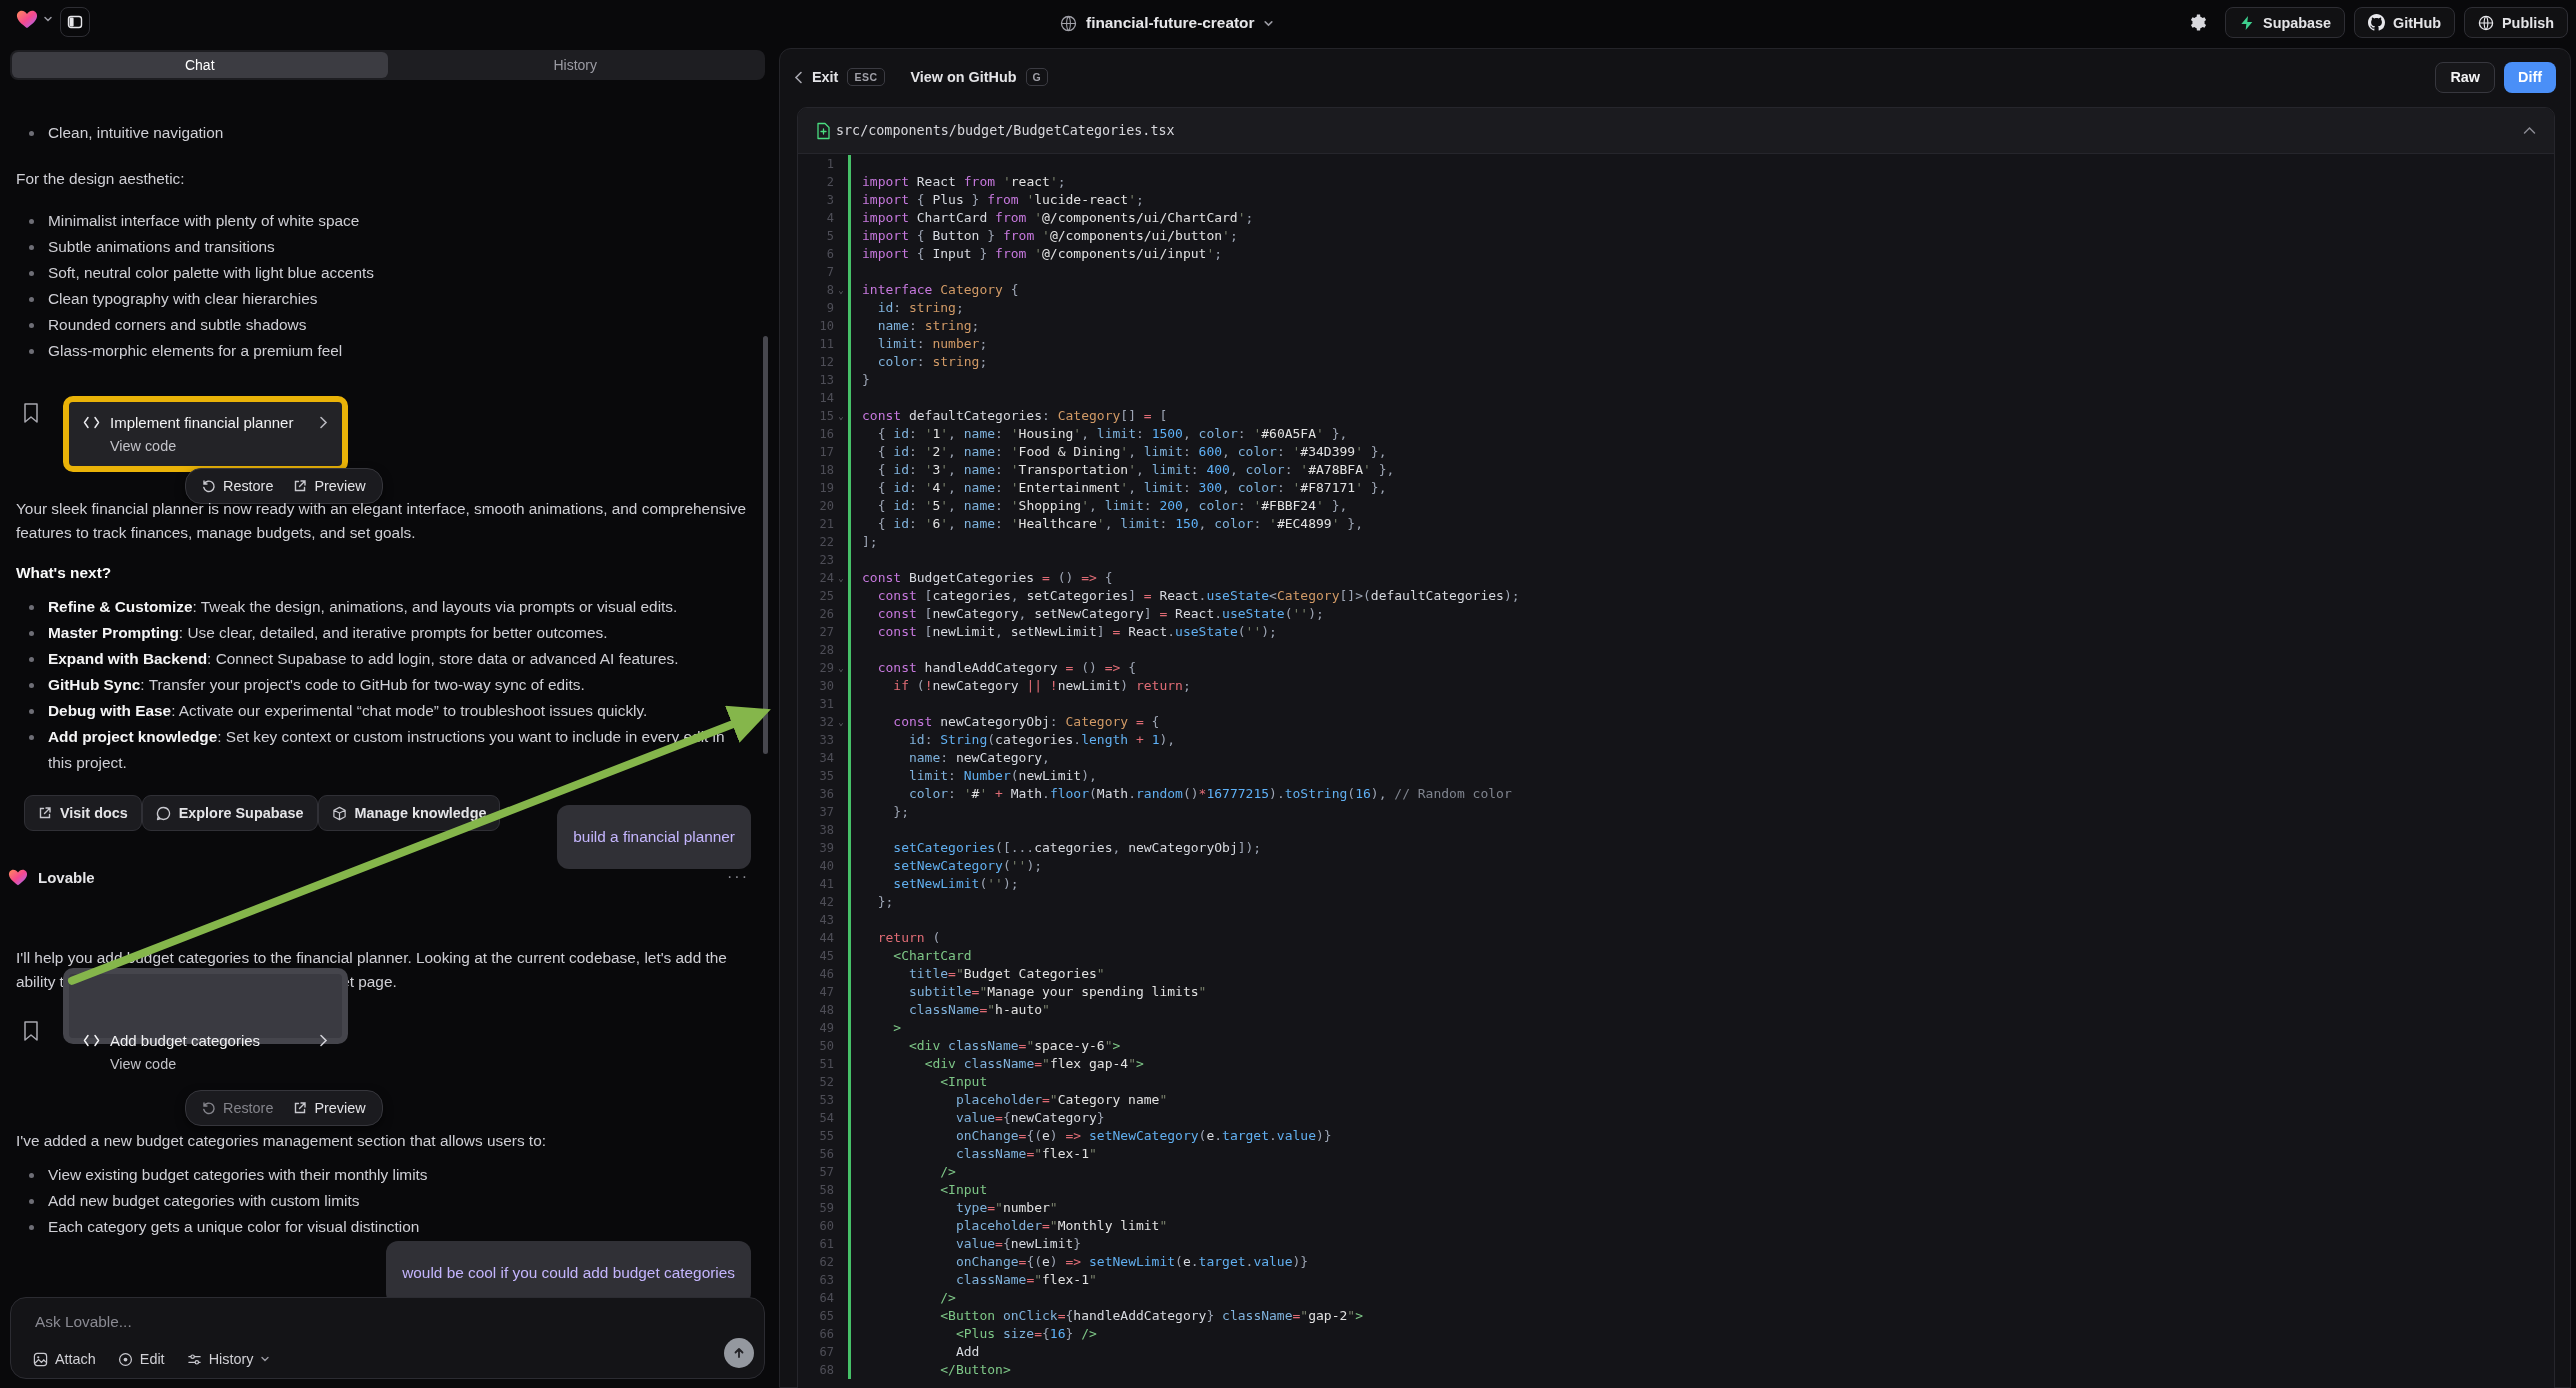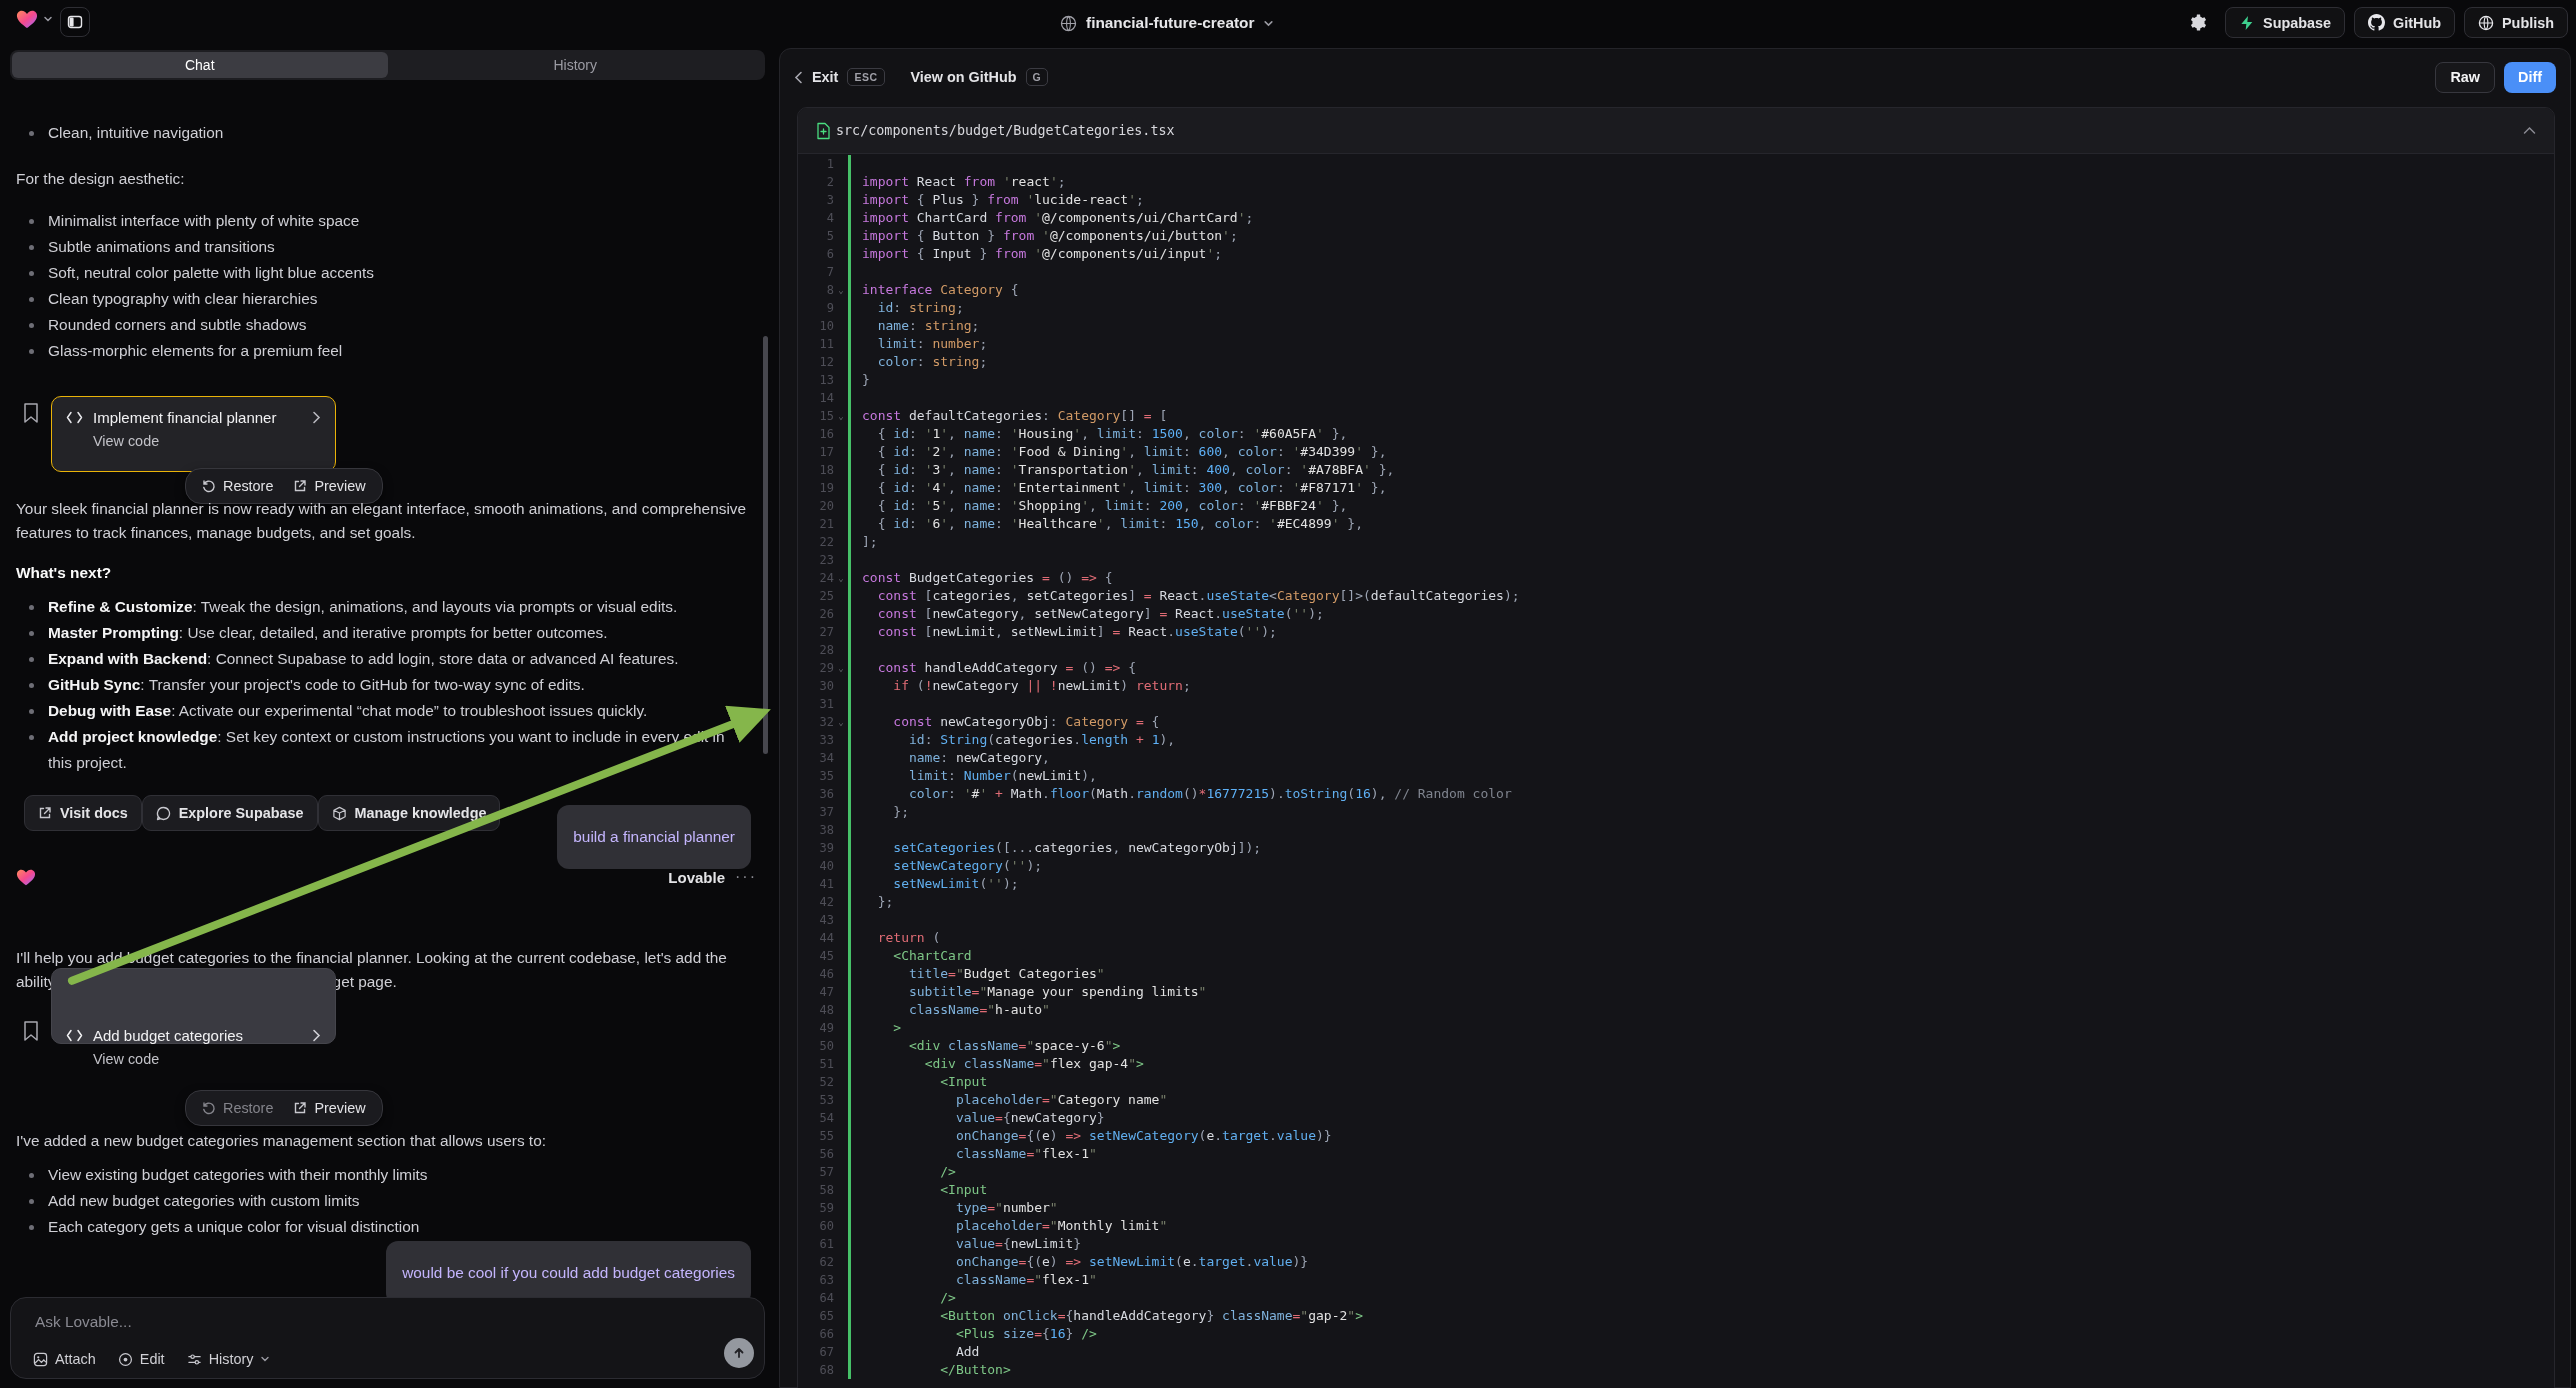--- a/index.html
+++ b/index.html
@@ -27,36 +27,36 @@
   .tab.active { background:#3C3C42; color:#ffffff; }
 
   .msg-text { position:absolute; left:16px; font-size:15.4px; line-height:24px; color:#CFCFD5; width:741px; }
   ul.chat-list { position:absolute; left:16px; list-style:none; width:715px; }
   ul.chat-list li { position:relative; padding-left:32px; line-height:26px; font-size:15.4px; color:#CFCFD5; }
   ul.chat-list li::before { content:''; position:absolute; left:13px; top:11px; width:5px; height:5px;
     border-radius:50%; background:#6E6E76; }
   ul.chat-list li b { color:#F4F4F5; font-weight:700; }
   .h-bold { position:absolute; left:16px; font-size:15.4px; font-weight:700; color:#FAFAFA; }
 
-  .ver-card { position:absolute; left:51px; width:285px; height:76px; background:#232327; border:1px solid #eab308;
+  .ver-card { position:absolute; left:63px; width:285px; height:76px; background:#232327; border:6px solid #eab308;
     border-radius:10px; padding:12px 14px 0 14px; }
   .ver-card.hl { background:#3A3A41; border-color:#45454C; }
   .ver-row1 { display:flex; align-items:center; gap:10px; }
   .ver-title { font-size:15px; color:#F1F1F3; flex:1; }
   .ver-sub { margin:7px 0 0 27px; font-size:14.4px; color:#C2C2C8; }
   .bookmark { position:absolute; left:22px; width:18px; height:22px; }
   .pill { position:absolute; left:185px; height:36px; background:#1B1B1F; border:1px solid #36363C;
     border-radius:16px; display:flex; align-items:center; padding:0 6px; box-shadow:0 4px 10px rgba(0,0,0,.5); }
   .pill .p-btn { display:flex; align-items:center; gap:7px; font-size:14.4px; color:#E3E3E7; padding:0 10px; height:100%; }
   .pill .p-btn.dim { color:#84848B; }
 
   .bubble { position:absolute; right:22px; background:#303036; border-radius:12px; padding:23px 16px;
     font-size:15.4px; color:#c4b5fd; white-space:nowrap; }
 
-  .lov-row { position:absolute; left:16px; width:741px; display:flex; align-items:center; gap:10px;text-align:right; }
+  .lov-row { position:absolute; left:8px; width:741px; display:flex; align-items:center; gap:10px; }
   .lov-name { font-size:15px; color:#E4E4E7; font-weight:600; flex:1; }
   .dots { color:#8A8A92; font-size:16px; letter-spacing:2px; }
 
   .quick-row { position:absolute; left:24px; display:flex; }
   .q-btn { height:36px; display:flex; align-items:center; gap:8px; padding:0 13px; background:#1C1C20;
     border:1px solid #303036; border-radius:9px; font-size:14.4px; font-weight:600; color:#E4E4E7; }
 
   #composer { position:absolute; left:10px; top:1251px; width:755px; height:82px; background:#141417;
     border:1px solid #2C2C32; border-radius:16px; }
   .ask { position:absolute; left:24px; top:15px; font-size:15.4px; color:#8A8A92; }

